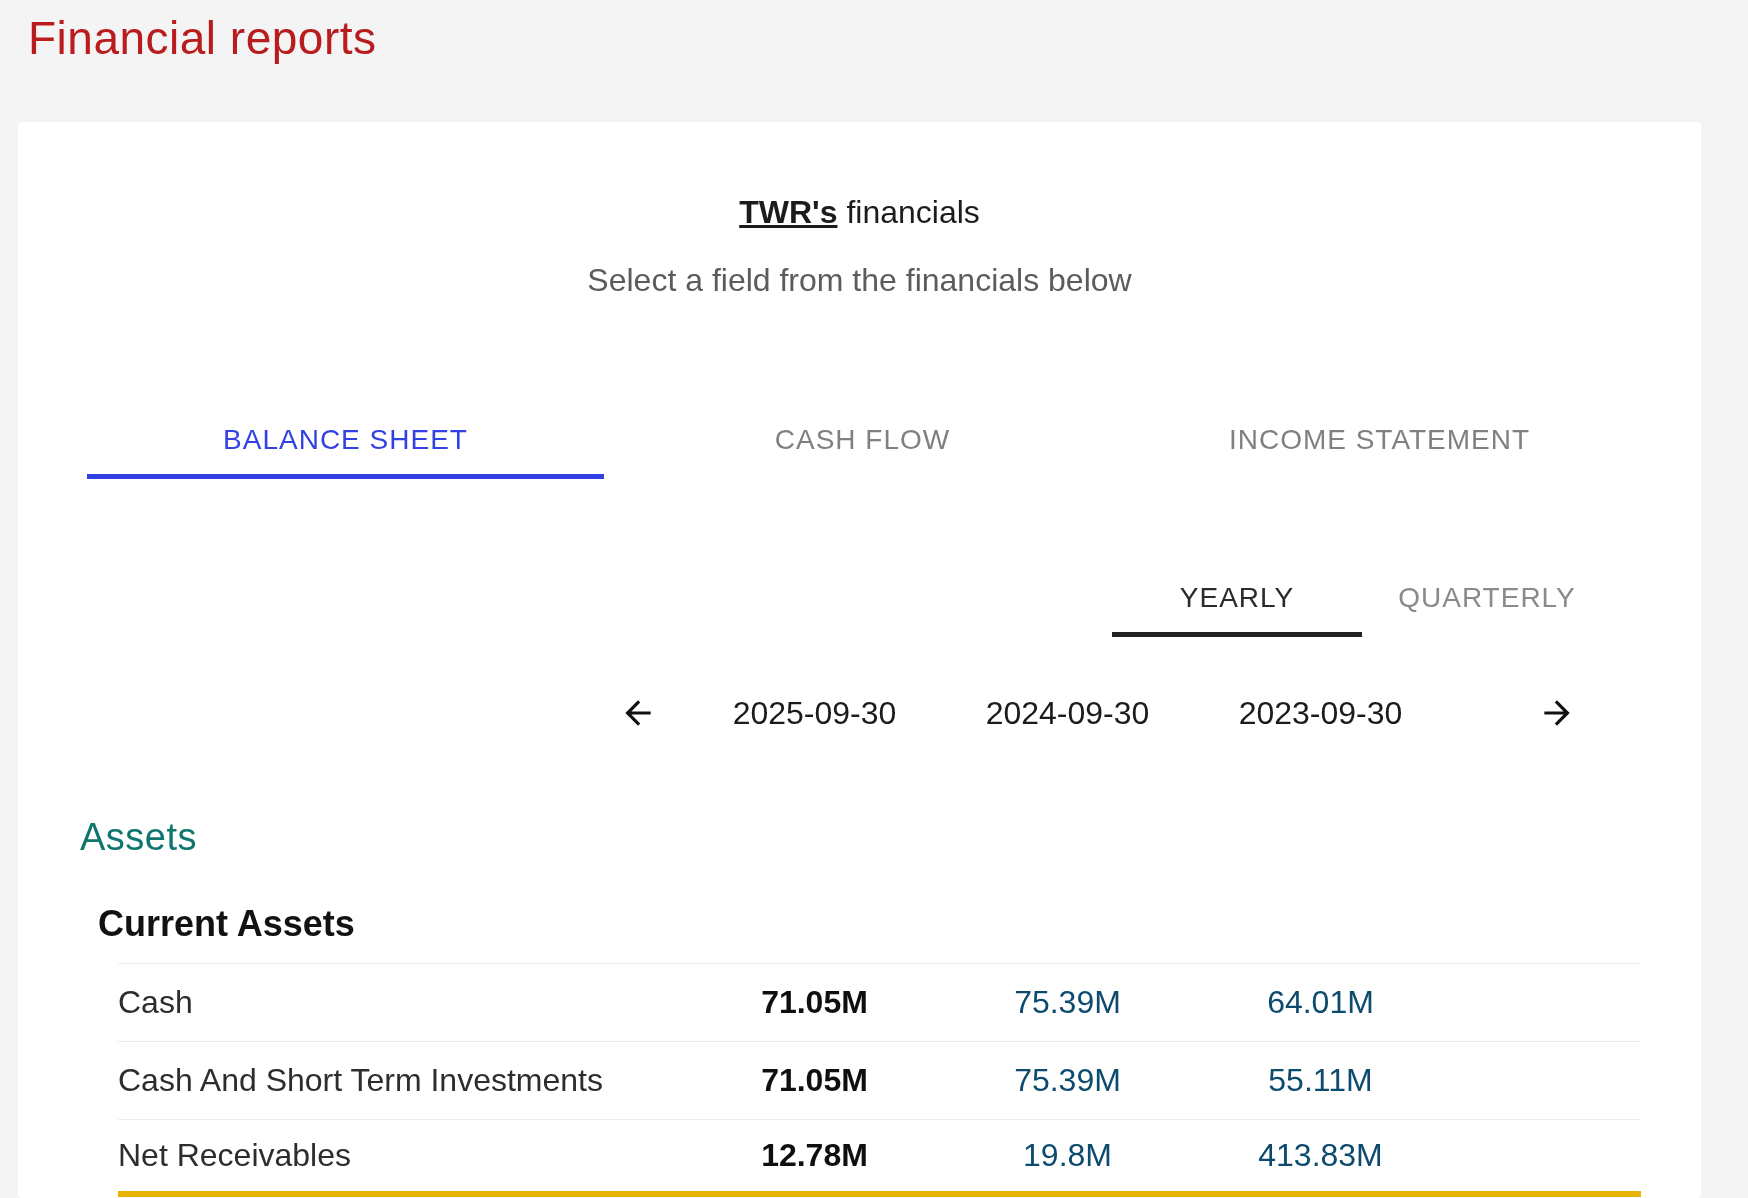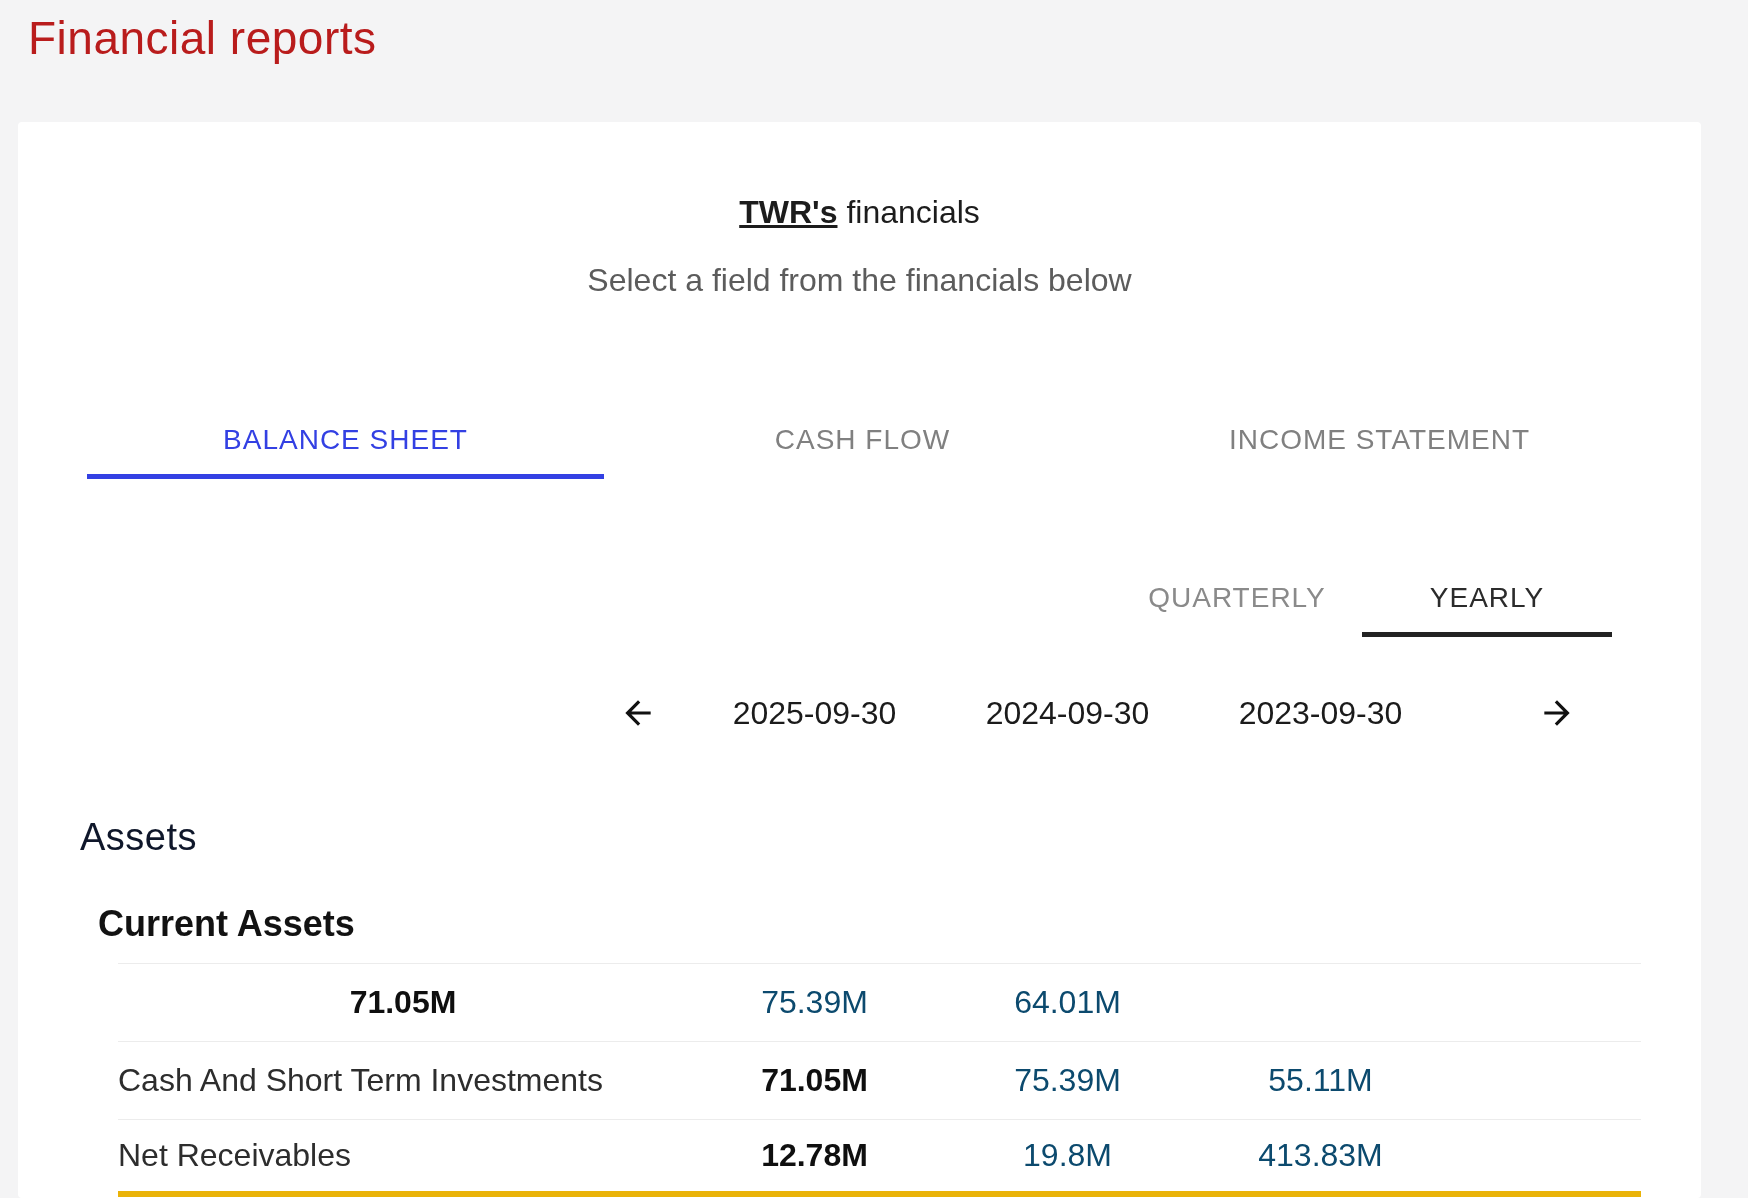--- a/index.html
+++ b/index.html
@@ -95,21 +95,21 @@
     width: 44px; height: 44px;
     display: flex; align-items: center; justify-content: center;
   }
   .arrow-btn svg { display: block; }
 
   .assets-title {
     margin: 74px 0 0 62px;
     font-size: 38px;
     font-weight: 500;
     line-height: 44px;
-    color: #0f172a;
+    color: #0f766e;
     letter-spacing: 0.5px;
   }
   .subsection-title {
     margin: 50px 0 0 80px;
     font-size: 36px;
     font-weight: 700;
     line-height: 30px;
     color: #121212;
   }
   .rows { margin-top: 24px; }
@@ -139,22 +139,22 @@
     <div class="fin-subtitle">Select a field from the financials below</div>
   </div>
 
   <div class="tabs">
     <button class="tab active">BALANCE SHEET</button>
     <button class="tab">CASH FLOW</button>
     <button class="tab">INCOME STATEMENT</button>
   </div>
 
   <div class="period-toggle">
+    <button class="ptab active">YEARLY</button>
     <button class="ptab">QUARTERLY</button>
-    <button class="ptab active">YEARLY</button>
   </div>
 
   <div class="table-area">
     <div class="frow dates-row">
       <div class="cell-prev">
         <button class="arrow-btn">
           <span>
             <svg width="38" height="38" viewBox="0 0 24 24" fill="#111111" xmlns="http://www.w3.org/2000/svg">
               <path d="M20 11H7.83l5.59-5.59L12 4l-8 8 8 8 1.41-1.41L7.83 13H20v-2z"></path>
             </svg>
@@ -174,20 +174,21 @@
         </button>
       </div>
     </div>
   </div>
 
   <h2 class="assets-title">Assets</h2>
   <h3 class="subsection-title">Current Assets</h3>
 
   <div class="table-area rows">
     <div class="frow trow">
+      <div class="row-label">Cash</div>
       <div class="val cur">71.05M</div>
       <div class="val">75.39M</div>
       <div class="val">64.01M</div>
       <div></div>
     </div>
     <div class="frow trow">
       <div class="row-label">Cash And Short Term Investments</div>
       <div class="val cur">71.05M</div>
       <div class="val">75.39M</div>
       <div class="val">55.11M</div>

